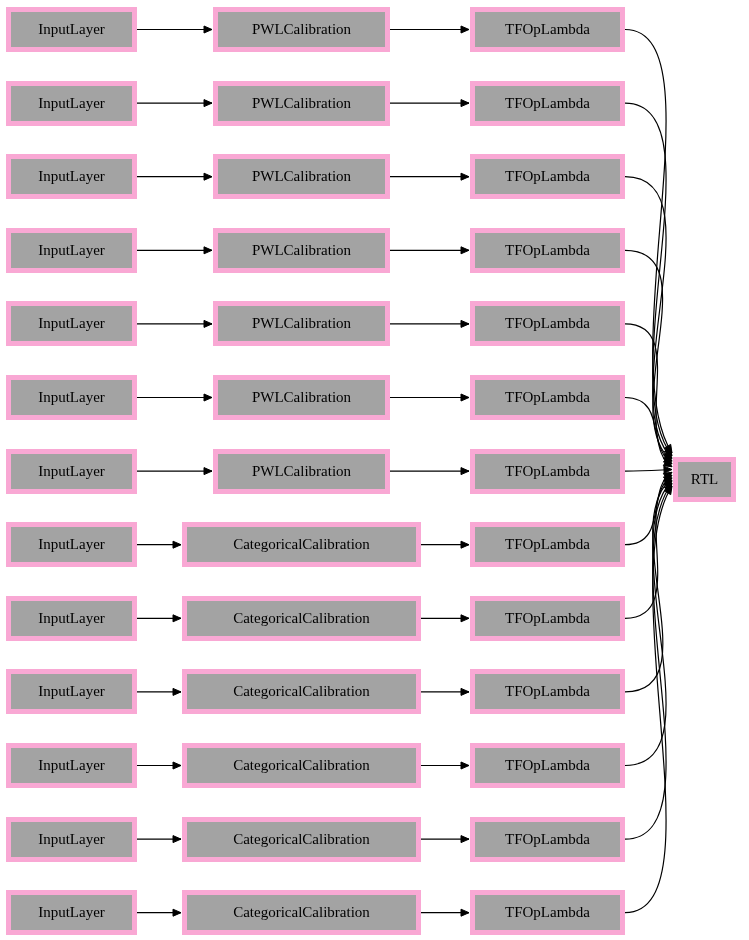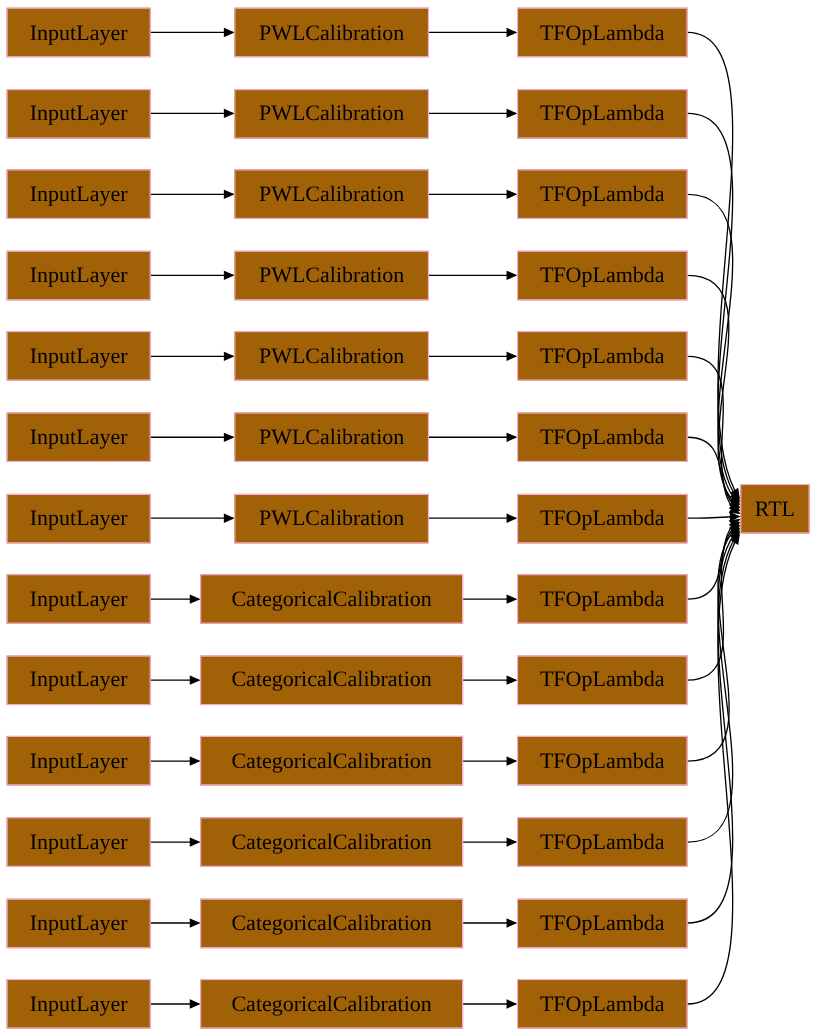--- a/index.html
+++ b/index.html
@@ -11,24 +11,24 @@
     position: relative;
     width: 749px;
     height: 940px;
     background: #ffffff;
     font-family: "Liberation Serif", serif;
     overflow: hidden;
   }
   .node {
     position: absolute;
     box-sizing: border-box;
-    border: 1px solid #f9a8d4;
-    background: #a16207;
+    border: 5px solid #f9a8d4;
+    background: #a3a3a3;
     color: #000000;
-    font-size: 20px;
+    font-size: 15px;
     line-height: 1;
     display: flex;
     align-items: center;
     justify-content: center;
     white-space: nowrap;
   }
   .edge-layer {
     position: absolute;
     left: 0;
     top: 0;
@@ -164,15 +164,15 @@
       <div class="node" style="left: 470px; top: 669.4px; width: 155px; height: 45px;">TFOpLambda</div>
       <div class="node" style="left: 6px; top: 743px; width: 131px; height: 45px;">InputLayer</div>
       <div class="node" style="left: 182px; top: 743px; width: 239px; height: 45px;">CategoricalCalibration</div>
       <div class="node" style="left: 470px; top: 743px; width: 155px; height: 45px;">TFOpLambda</div>
       <div class="node" style="left: 6px; top: 816.6px; width: 131px; height: 45px;">InputLayer</div>
       <div class="node" style="left: 182px; top: 816.6px; width: 239px; height: 45px;">CategoricalCalibration</div>
       <div class="node" style="left: 470px; top: 816.6px; width: 155px; height: 45px;">TFOpLambda</div>
       <div class="node" style="left: 6px; top: 890.2px; width: 131px; height: 45px;">InputLayer</div>
       <div class="node" style="left: 182px; top: 890.2px; width: 239px; height: 45px;">CategoricalCalibration</div>
       <div class="node" style="left: 470px; top: 890.2px; width: 155px; height: 45px;">TFOpLambda</div>
-      <div class="node" style="left: 673px; top: 440px; width: 63px; height: 45px;">RTL</div>
+      <div class="node" style="left: 673px; top: 457px; width: 63px; height: 45px;">RTL</div>
     </div>
 </div>
 
 </body></html>

